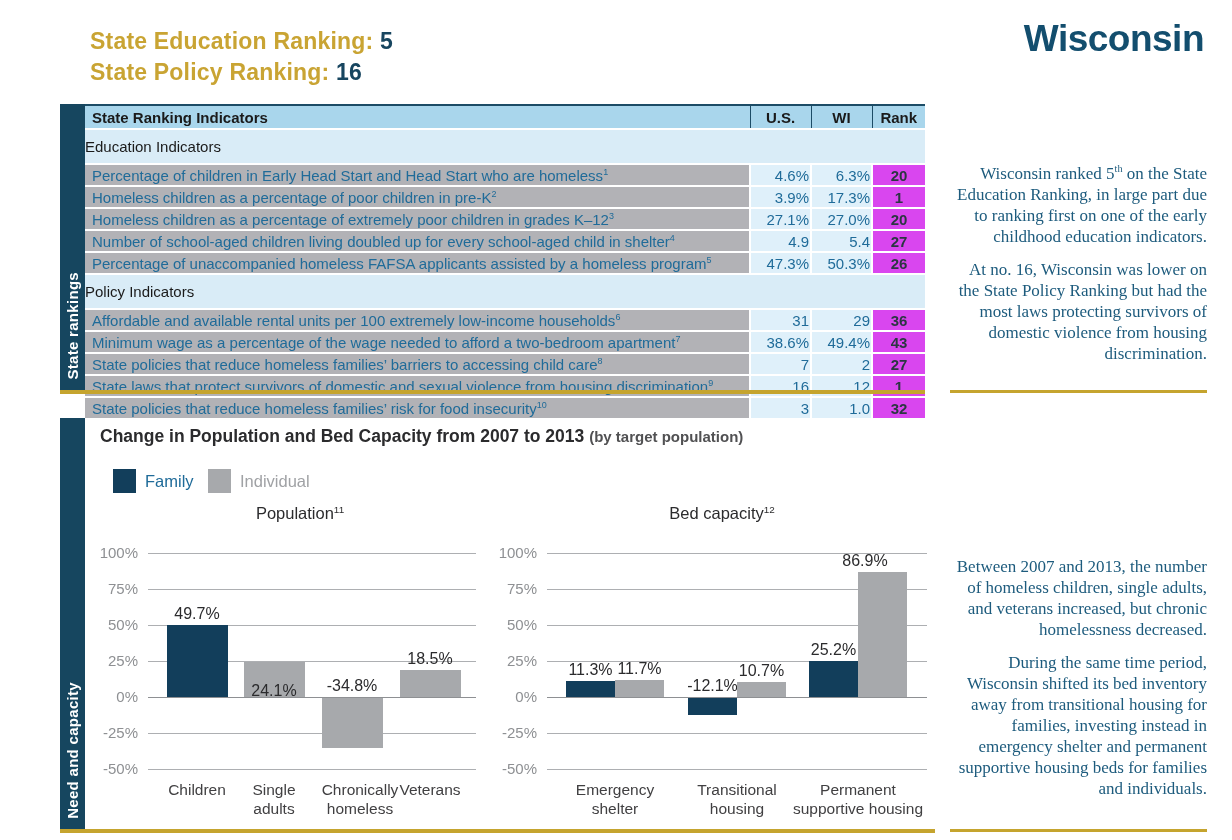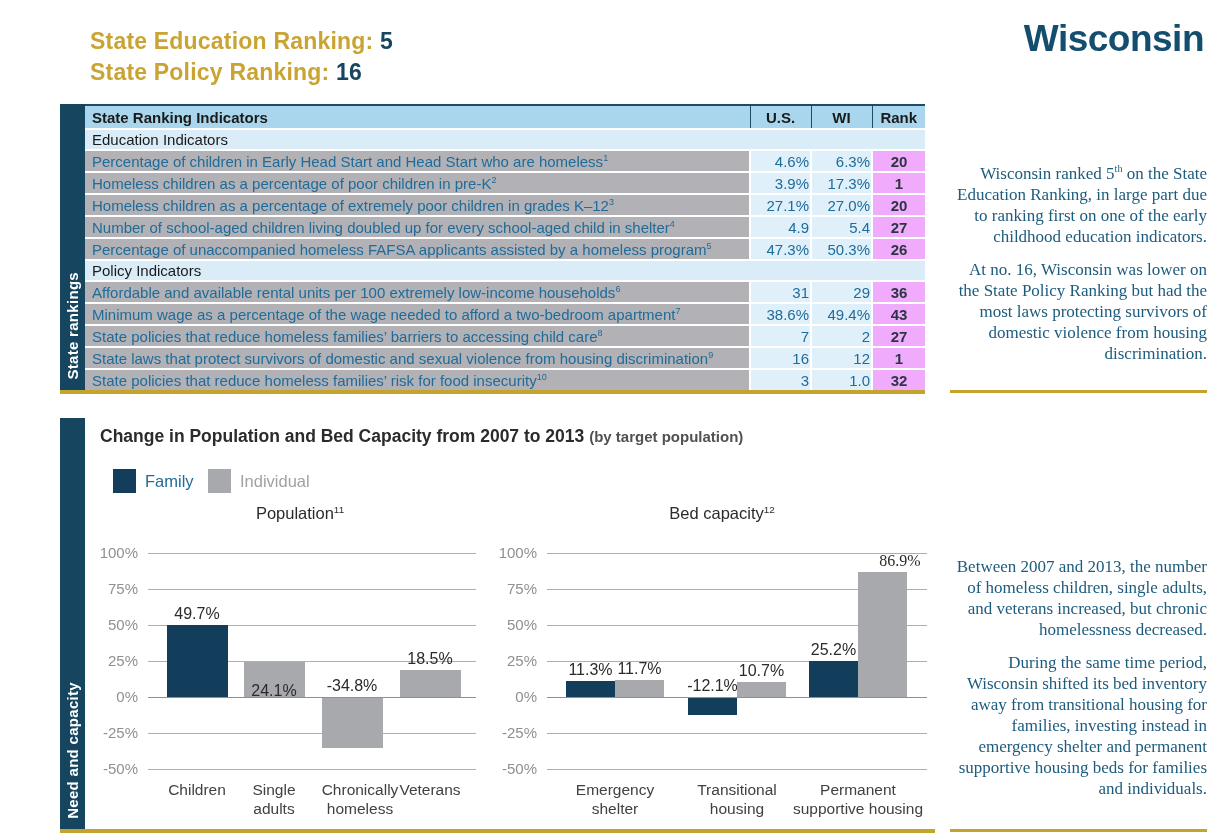--- a/index.html
+++ b/index.html
@@ -53,35 +53,35 @@
   #rank-table col.c-us    { width:61px; }
   #rank-table col.c-wi    { width:61px; }
   #rank-table col.c-rank  { width:53px; }
   #rank-table th {
     background:#A9D6EC; color:#1a1a1a; font-weight:bold;
     height:24px; border:1.5px solid #1C4C66; border-top:none;
   }
   #rank-table th.h-label { text-align:left; padding-left:7px; border-left:none; }
   #rank-table th:last-child { border-right:none;margin-top:18px; }
   #rank-table tr.section-row td {
-    background:#D9ECF7; color:#1a1a1a; height:21px;
-    padding-left:7px; border:2px solid #ffffff; border-left:none; border-right:none;
+    background:#D9ECF7; color:#1a1a1a; height:35px;
+    border:2px solid #ffffff; border-left:none; border-right:none;
   }
   #rank-table tr.data-row { height:22px; }
   #rank-table td.lbl {
     background:#B2B2B6; color:#1F6B99; padding-left:7px;
     border:2px solid #ffffff; border-left:none;
     white-space:nowrap; overflow:hidden;
   }
   #rank-table td.val {
     background:#DFF0FA; color:#1F6B99; text-align:right; padding-right:1px;
     border:2px solid #ffffff;
   }
   #rank-table td.rank {
-    background:#f0abfc; color:#2B3642; text-align:center; font-weight:bold;
+    background:#d946ef; color:#2B3642; text-align:center; font-weight:bold;
     border:2px solid #ffffff; border-right:none;
   }
 
   
   .serif-block {
     position:absolute; left:945px; width:262px;
     font-family:"Liberation Serif", serif; font-size:17px; line-height:21px;
     color:#1D5B7D; text-align:right;
   }
   #summary-rankings { top:163px; }
@@ -304,20 +304,20 @@
     <div class="bar-value" style="left: 590.5px; top: 660.728px;">11.3%</div>
     <div class="bar" style="left: 615px; top: 680.152px; width: 49px; height: 16.848px; background-color: rgb(167, 169, 172);"></div>
     <div class="bar-value" style="left: 639.5px; top: 660.152px;">11.7%</div>
     <div class="bar" style="left: 688px; top: 698px; width: 49px; height: 17.424px; background-color: rgb(18, 62, 91);"></div>
     <div class="bar-value" style="left: 712.5px; top: 677px;">-12.1%</div>
     <div class="bar" style="left: 737px; top: 681.592px; width: 49px; height: 15.408px; background-color: rgb(167, 169, 172);"></div>
     <div class="bar-value" style="left: 761.5px; top: 661.592px;">10.7%</div>
     <div class="bar" style="left: 809px; top: 660.712px; width: 49px; height: 36.288px; background-color: rgb(18, 62, 91);"></div>
     <div class="bar-value" style="left: 833.5px; top: 640.712px;">25.2%</div>
     <div class="bar" style="left: 858px; top: 571.864px; width: 49px; height: 125.136px; background-color: rgb(167, 169, 172);"></div>
-    <div class="bar-value" style="left: 900px; top: 551.864px; font-family: Liberation Serif, serif;">86.9%</div>
+    <div class="bar-value" style="left: 865px; top: 551.864px;">86.9%</div>
     <div class="cat-label" style="left: 615px; top: 780px;">Emergency
 shelter</div>
     <div class="cat-label" style="left: 737px; top: 780px;">Transitional
 housing</div>
     <div class="cat-label" style="left: 858px; top: 780px;">Permanent
 supportive housing</div>
   </div>
 
 </body></html>

